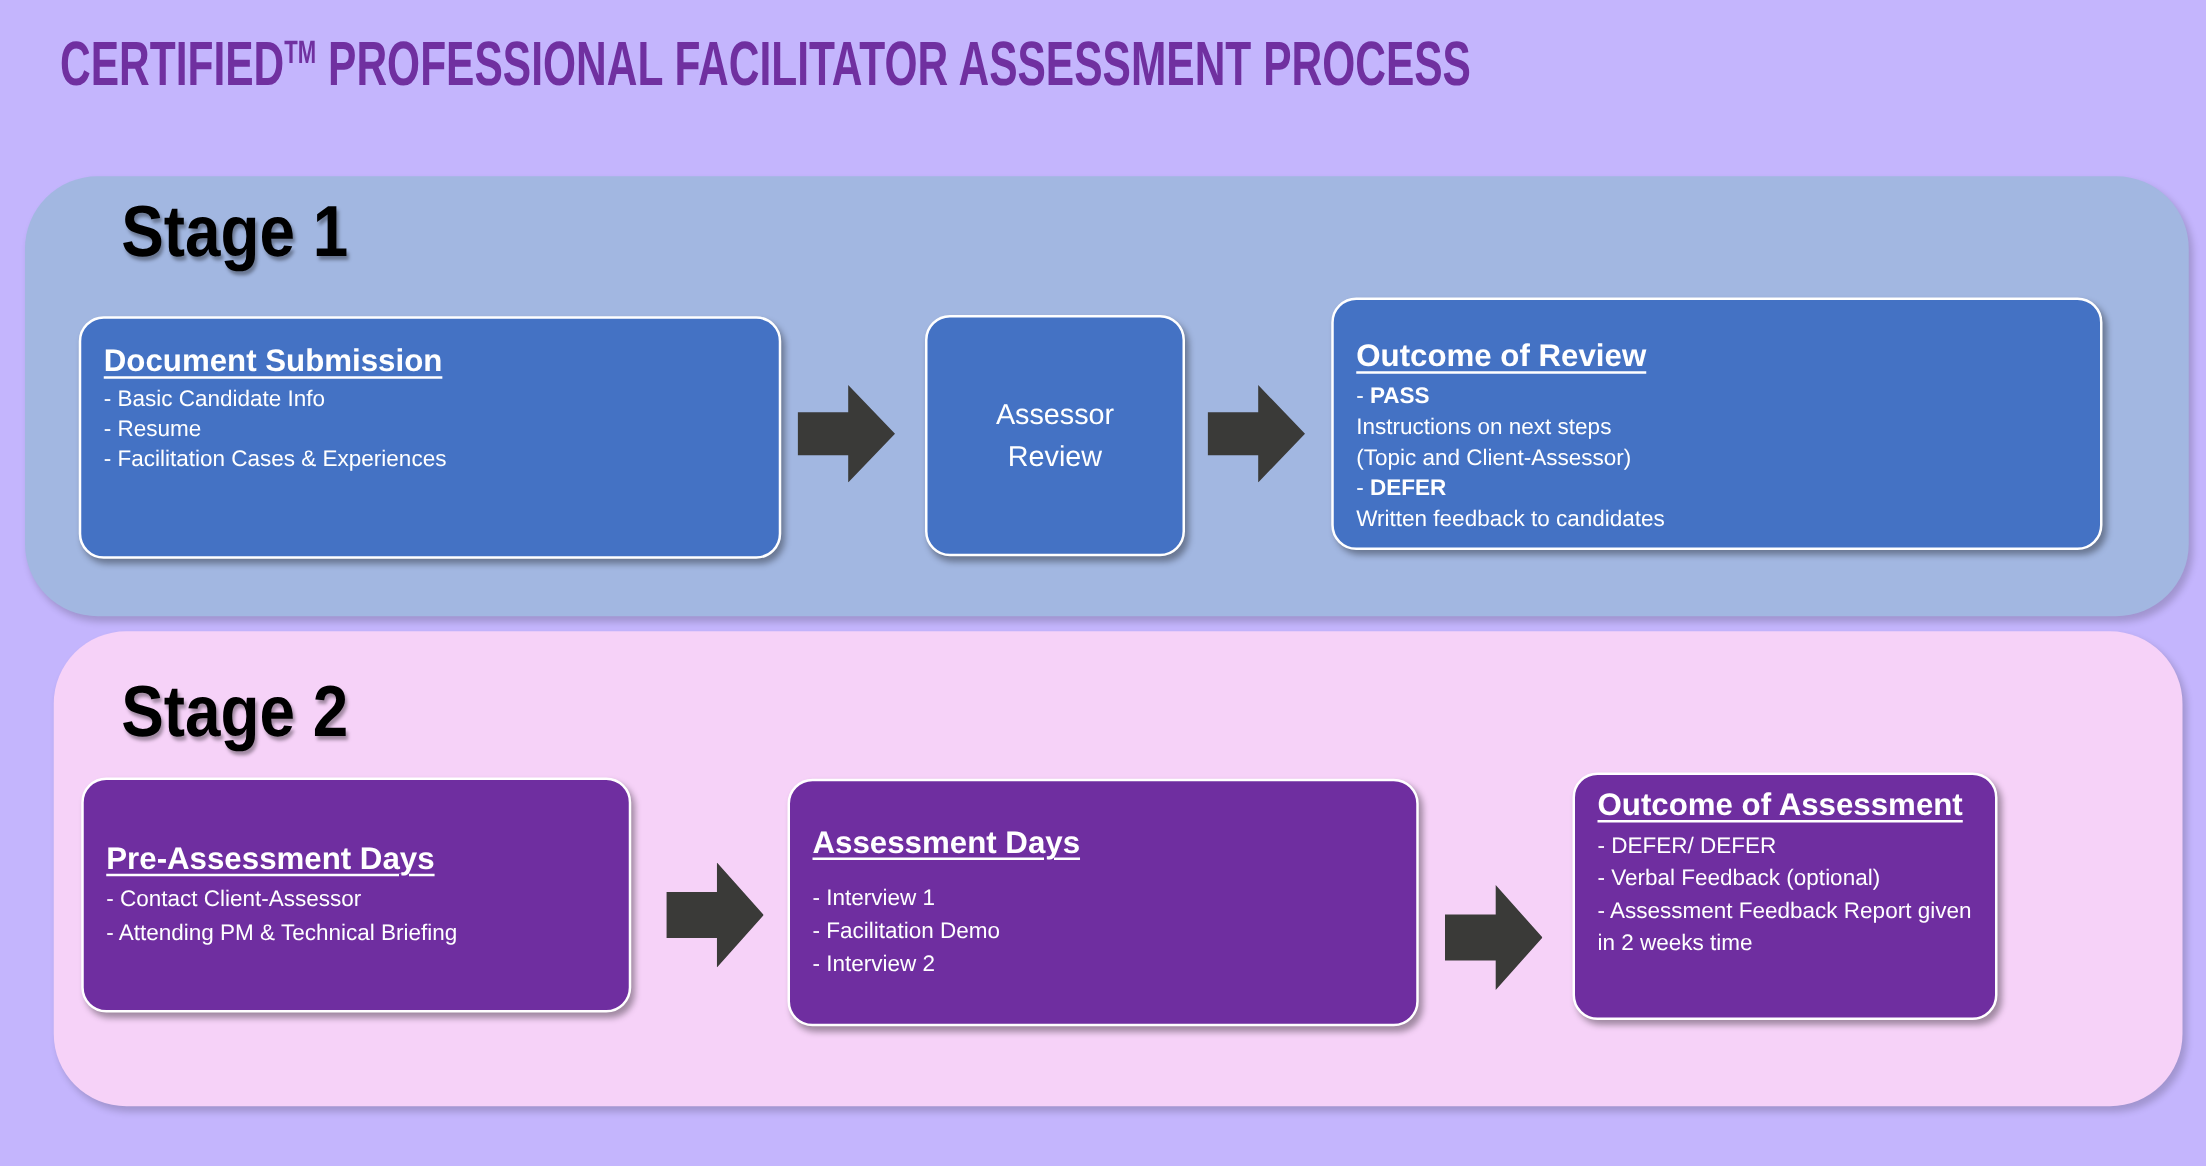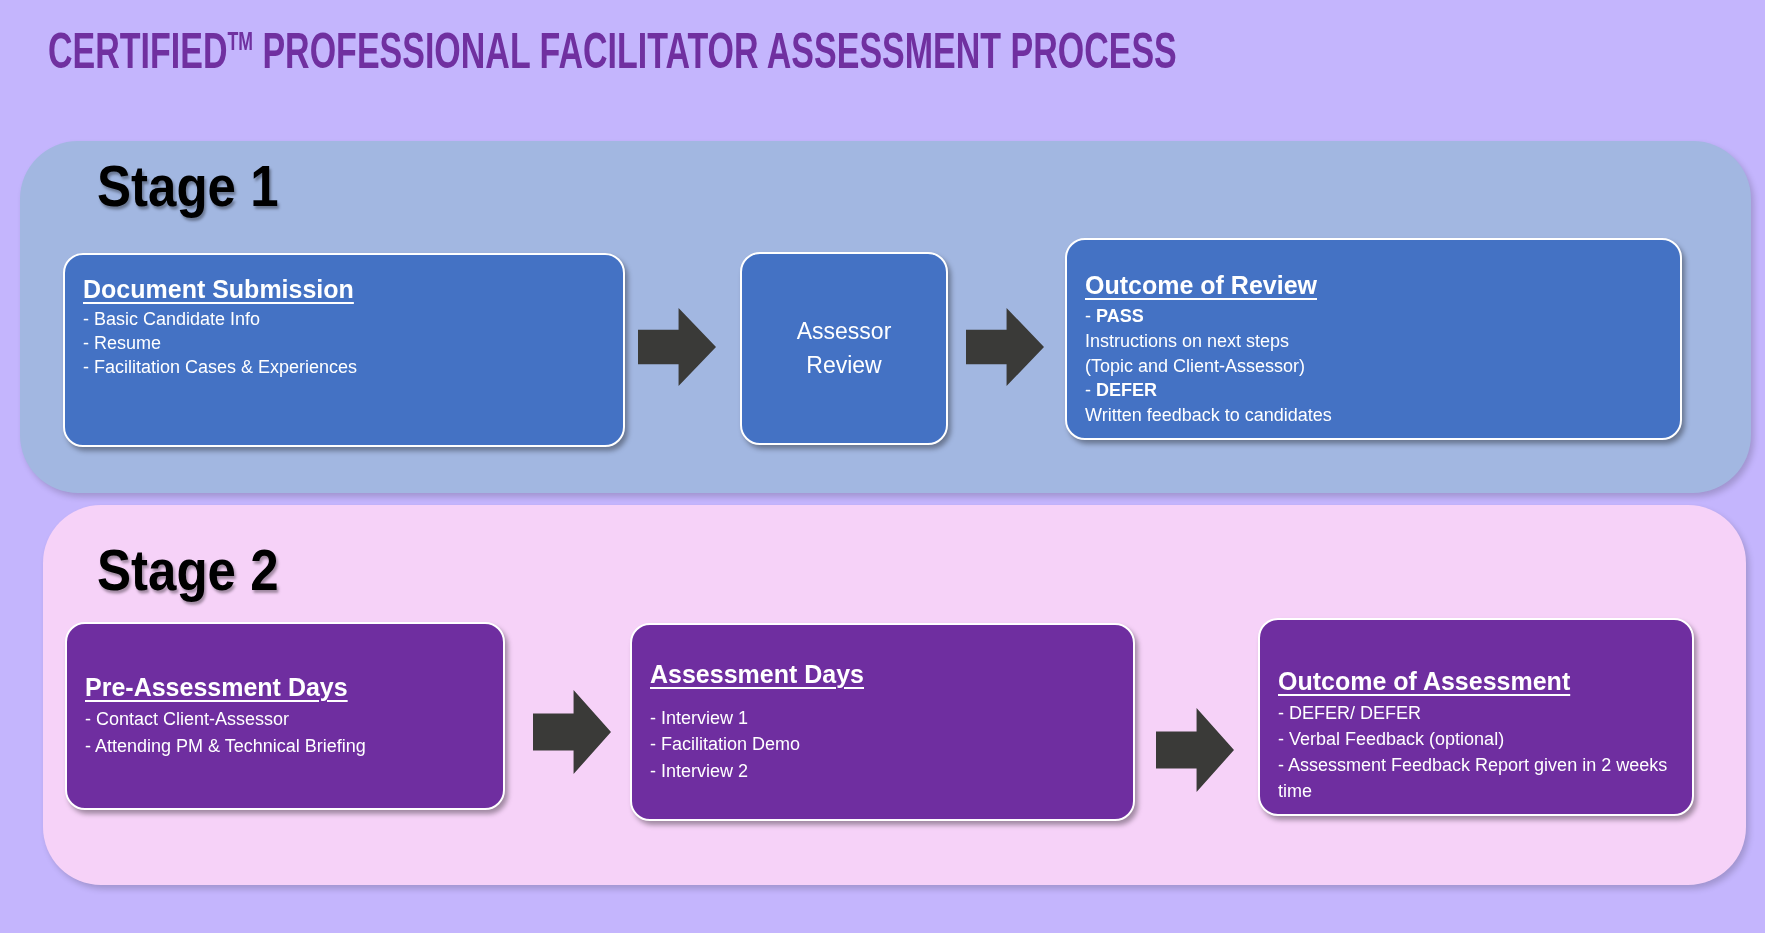--- a/index.html
+++ b/index.html
@@ -42,21 +42,21 @@
   .s1line{line-height:1.32;}
   .s2line{line-height:1.45;}
   #box-doc   {left:63px; top:253px;width:562px;height:194px;padding:20px 18px;justify-content:flex-start;}
   #box-rev   {left:740px;top:252px;width:208px;height:193px;align-items:center;justify-content:center;}
   #box-rev .center-text{font-size:23px;text-align:center;white-space:pre-line;line-height:1.45;}
   #box-out1  {left:1065px;top:238px;width:617px;height:202px;padding:31px 18px;justify-content:flex-start;}
   #box-out1 .line{line-height:1.38;}
   #box-pre   {left:65px;  top:622px;width:440px;height:188px;padding:10px 18px;justify-content:center;}
   #box-days  {left:630px; top:623px;width:505px;height:198px;padding:10px 18px;justify-content:center;}
   #box-days .first-item{margin-top:12px;}
-  #box-out2  {left:1258px;top:618px;width:436px;height:198px;padding:10px 18px;justify-content:flex-end;}
+  #box-out2  {left:1258px;top:618px;width:340px;height:198px;padding:10px 18px;justify-content:flex-start;}
   .bold-seg{font-weight:700;}
   
   .arrow{
     position:absolute;background:#3A3A38;
     clip-path:polygon(0% 28%,52% 28%,52% 0%,100% 50%,52% 100%,52% 72%,0% 72%);
   }
   #arrow-1{left:638px; top:308px;width:78px;height:78px;}
   #arrow-2{left:966px; top:308px;width:78px;height:78px;}
   #arrow-3{left:533px; top:690px;width:78px;height:84px;}
   #arrow-4{left:1156px;top:708px;width:78px;height:84px;}

